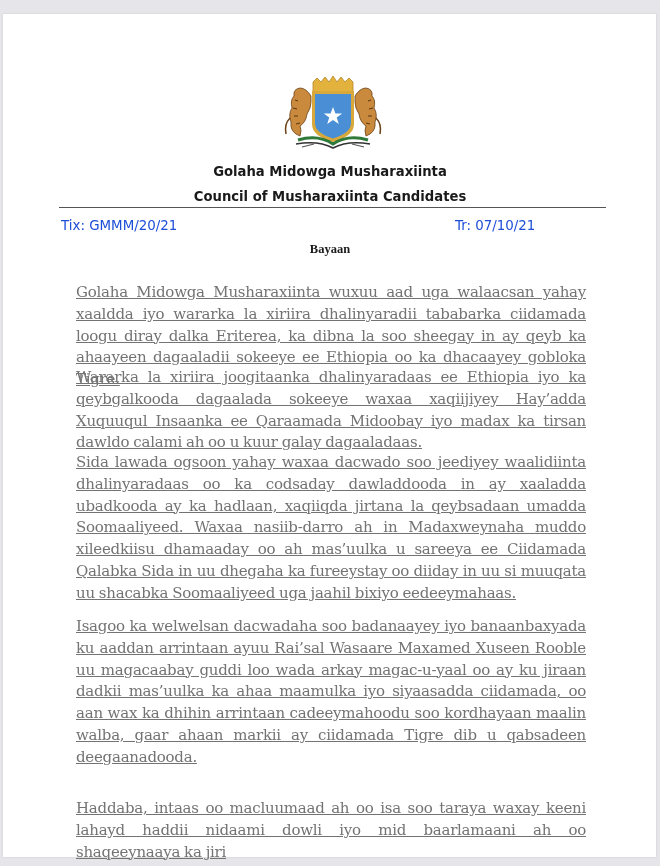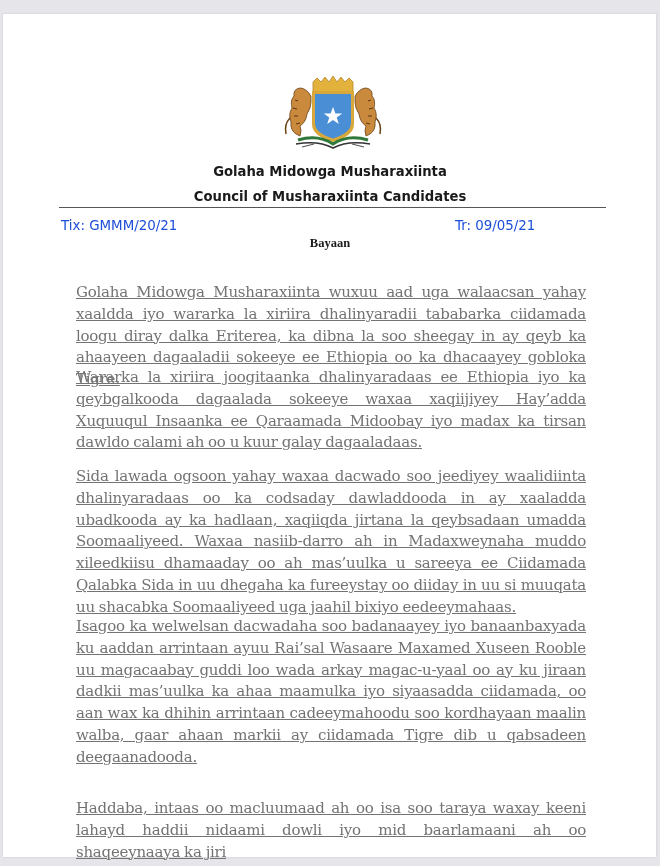--- a/index.html
+++ b/index.html
@@ -50,21 +50,21 @@
       position: absolute;
       top: 218px;
       font-family: "DejaVu Sans", sans-serif;
       font-size: 13.4px;
       color: #1d4ed8;
     }
     .ref-left { left: 61px; }
     .ref-right { left: 455px; }
     .doc-title {
       position: absolute;
-      top: 236px;
+      top: 242px;
       left: 0;
       width: 660px;
       text-align: center;
       font-family: "Liberation Serif", serif;
       font-weight: bold;
       font-size: 12.5px;
       color: #1a1a1a;
     }
     .body-para {
       position: absolute;
@@ -74,21 +74,21 @@
       font-size: 15px;
       line-height: 21.8px;
       color: #737373;
       text-align: justify;
       letter-spacing: -0.25px;
       word-spacing: -0.5px;
       text-decoration: underline;
     }
     .p1 { top: 267px; }
     .p2 { top: 352px; }
-    .p3 { top: 451px; }
+    .p3 { top: 437px; }
     .p4 { top: 601px; }
     .p5 { top: 783px; }
   </style>
 </head>
 <body>
 
 <div class="sheet"></div>
 
 <svg class="crest" viewBox="0 0 106 80">
 
@@ -111,21 +111,21 @@
   <path d="M18 70 Q40 66 55 74 Q70 66 92 70" stroke="#333" stroke-width="1.5" fill="none"></path>
   <path d="M24 73 L36 70 M74 70 L86 73" stroke="#555" stroke-width="1.2"></path>
 </svg>
 
 <div class="org-name org-so">Golaha Midowga Musharaxiinta</div>
 <div class="org-name org-en">Council of Musharaxiinta Candidates</div>
 
 <div class="rule"></div>
 
 <div class="ref ref-left">Tix: GMMM/20/21</div>
-<div class="ref ref-right">Tr: 09/05/21</div>
+<div class="ref ref-right">Tr: 07/10/21</div>
 
 <div class="doc-title">Bayaan</div>
 
 <p class="body-para p1">Golaha Midowga Musharaxiinta wuxuu aad uga walaacsan yahay xaaldda iyo wararka la xiriira dhalinyaradii tababarka ciidamada loogu diray dalka Eriterea, ka dibna la soo sheegay in ay qeyb ka ahaayeen dagaaladii sokeeye ee Ethiopia oo ka dhacaayey gobloka Tigre.</p>
 <p class="body-para p2">Wararka la xiriira joogitaanka dhalinyaradaas ee Ethiopia iyo ka qeybgalkooda dagaalada sokeeye waxaa xaqiijiyey Hay’adda Xuquuqul Insaanka ee Qaraamada Midoobay iyo madax ka tirsan dawldo calami ah oo u kuur galay dagaaladaas.</p>
 <p class="body-para p3">Sida lawada ogsoon yahay waxaa dacwado soo jeediyey waalidiinta dhalinyaradaas oo ka codsaday dawladdooda in ay xaaladda ubadkooda ay ka hadlaan, xaqiiqda jirtana la qeybsadaan umadda Soomaaliyeed.  Waxaa nasiib-darro ah in Madaxweynaha muddo xileedkiisu dhamaaday oo ah mas’uulka u sareeya ee Ciidamada Qalabka Sida in uu dhegaha ka fureeystay oo diiday in uu si muuqata uu shacabka Soomaaliyeed uga jaahil bixiyo eedeeymahaas.</p>
 <p class="body-para p4">Isagoo ka welwelsan dacwadaha soo badanaayey iyo banaanbaxyada ku aaddan arrintaan ayuu Rai’sal Wasaare Maxamed Xuseen Rooble uu magacaabay guddi loo wada arkay magac-u-yaal oo ay ku jiraan dadkii mas’uulka ka ahaa maamulka iyo siyaasadda ciidamada, oo aan wax ka dhihin arrintaan cadeeymahoodu soo kordhayaan maalin walba, gaar ahaan markii ay ciidamada Tigre dib u qabsadeen deegaanadooda.</p>
 <p class="body-para p5">Haddaba, intaas oo macluumaad ah oo isa soo taraya waxay keeni lahayd haddii nidaami dowli iyo mid baarlamaani ah oo shaqeeynaaya ka jiri</p>
 
 </body></html>

